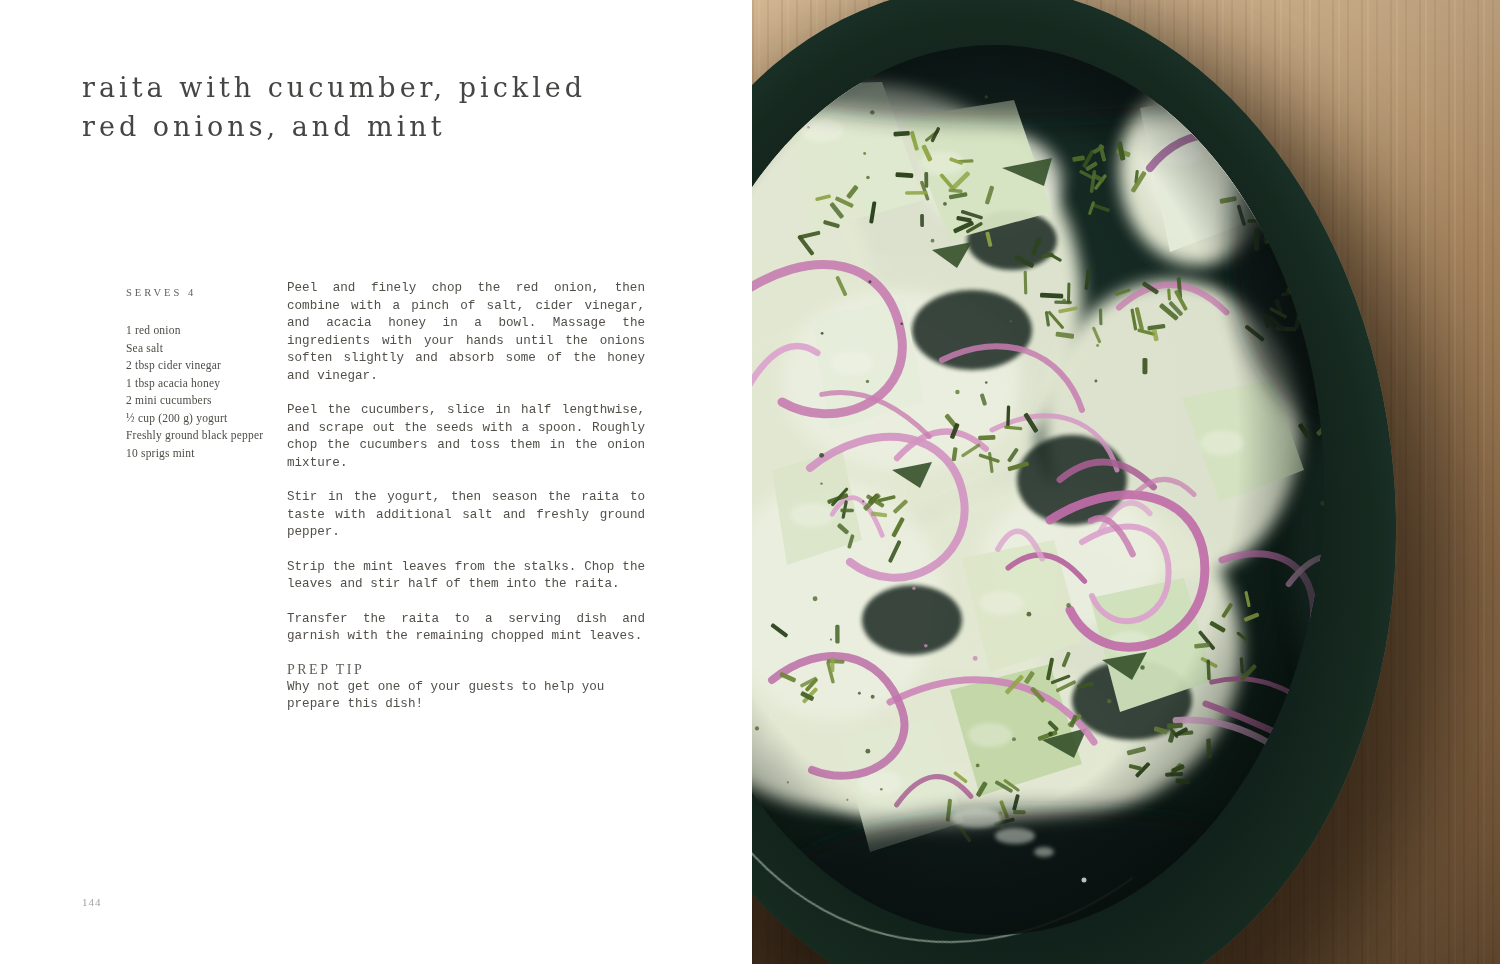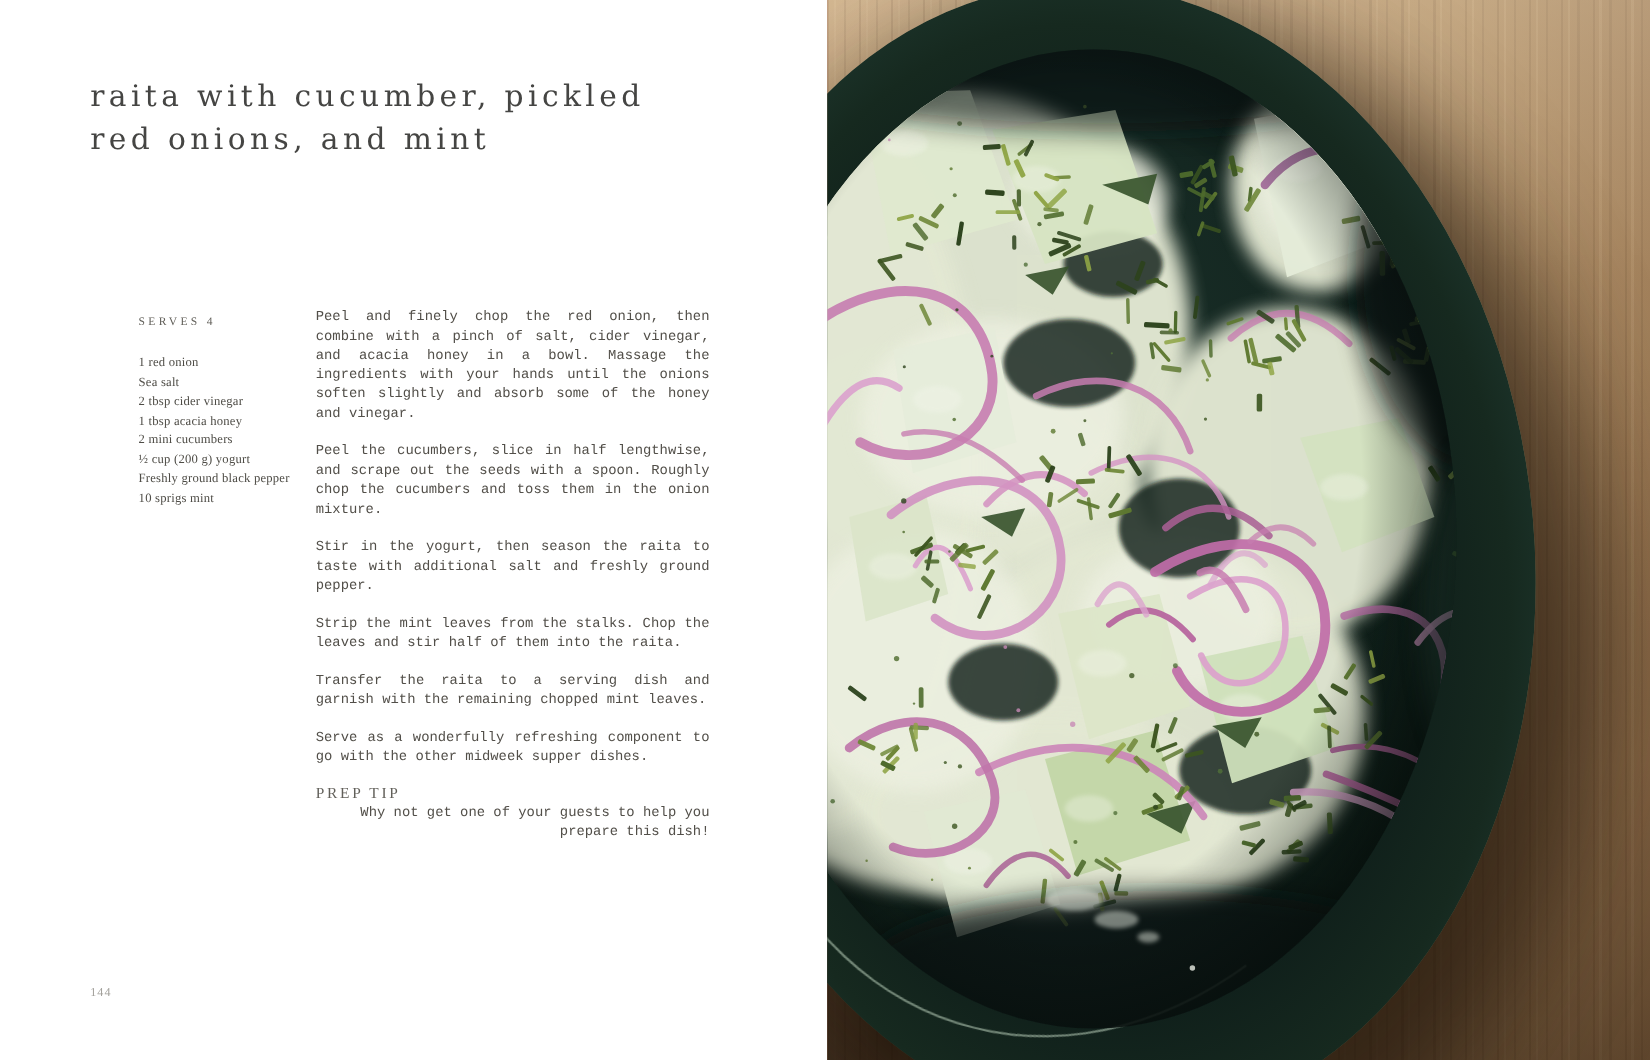--- a/index.html
+++ b/index.html
@@ -11,21 +11,21 @@
          font-weight:400;font-size:27px;line-height:39px;letter-spacing:4px;color:#454543;}
   .tline{display:block;}
   .ingredients{position:absolute;left:82px;top:287px;width:200px;margin-left:44px;}
   .serves{font-size:10.5px;letter-spacing:3px;color:#615f59;line-height:12px;}
   .ing-list{list-style:none;margin:23px 0 0 0;padding:0;font-size:11.5px;line-height:17.5px;
             color:#4e4c46;letter-spacing:0.2px;}
   .method{position:absolute;left:287px;top:280px;width:358px;font-size:12.6px;line-height:17.5px;
           color:#524f49;text-align:justify;}
   .method p{margin:0 0 17px 0;font-family:Liberation Mono, monospace;}
   .preptip-label{font-size:14px;letter-spacing:2.5px;color:#615f59;margin-top:12px;line-height:13px;}
-  .preptip-text{margin:3px 0 0 0 !important;text-align:right;}
+  .preptip-text{margin:3px 0 0 0 !important;text-align:left;}
   .pagenum{position:absolute;left:82px;top:896px;font-size:11px;letter-spacing:1px;color:#a3a19c;}
   
   .photo{position:absolute;left:752px;top:0;width:748px;height:964px;overflow:hidden;background-color:#bd9a6f;}
   .wood{position:absolute;inset:0;
     background-image:
       radial-gradient(ellipse 620px 520px at 8% 98%, rgba(24,13,5,0.55), rgba(24,13,5,0) 62%),
       linear-gradient(180deg, rgba(255,238,210,0.30) 0%, rgba(234,206,166,0.12) 26%, rgba(0,0,0,0) 45%,
                       rgba(64,40,20,0.24) 72%, rgba(38,22,9,0.52) 100%),
       repeating-linear-gradient(90deg,
         rgba(90,60,34,0.18) 0px, rgba(90,60,34,0.18) 2px,
@@ -72,21 +72,20 @@
         <li>10 sprigs mint</li>
       </ul>
     </aside>
 
     <div class="method">
       <p>Peel and finely chop the red onion, then combine with a pinch of salt, cider vinegar, and acacia honey in a bowl. Massage the ingredients with your hands until the onions soften slightly and absorb some of the honey and vinegar.</p>
       <p>Peel the cucumbers, slice in half lengthwise, and scrape out the seeds with a spoon. Roughly chop the cucumbers and toss them in the onion mixture.</p>
       <p>Stir in the yogurt, then season the raita to taste with additional salt and freshly ground pepper.</p>
       <p>Strip the mint leaves from the stalks. Chop the leaves and stir half of them into the raita.</p>
       <p>Transfer the raita to a serving dish and garnish with the remaining chopped mint leaves.</p>
-      <p>Serve as a wonderfully refreshing component to go with the other midweek supper dishes.</p>
       <div class="preptip-label">PREP TIP</div>
       <p class="preptip-text">Why not get one of your guests to help you prepare this dish!</p>
     </div>
 
     <div class="pagenum">144</div>
   </section>
 
   <section class="photo">
     <div class="wood"></div>
     <div class="bowl-outer"></div>

